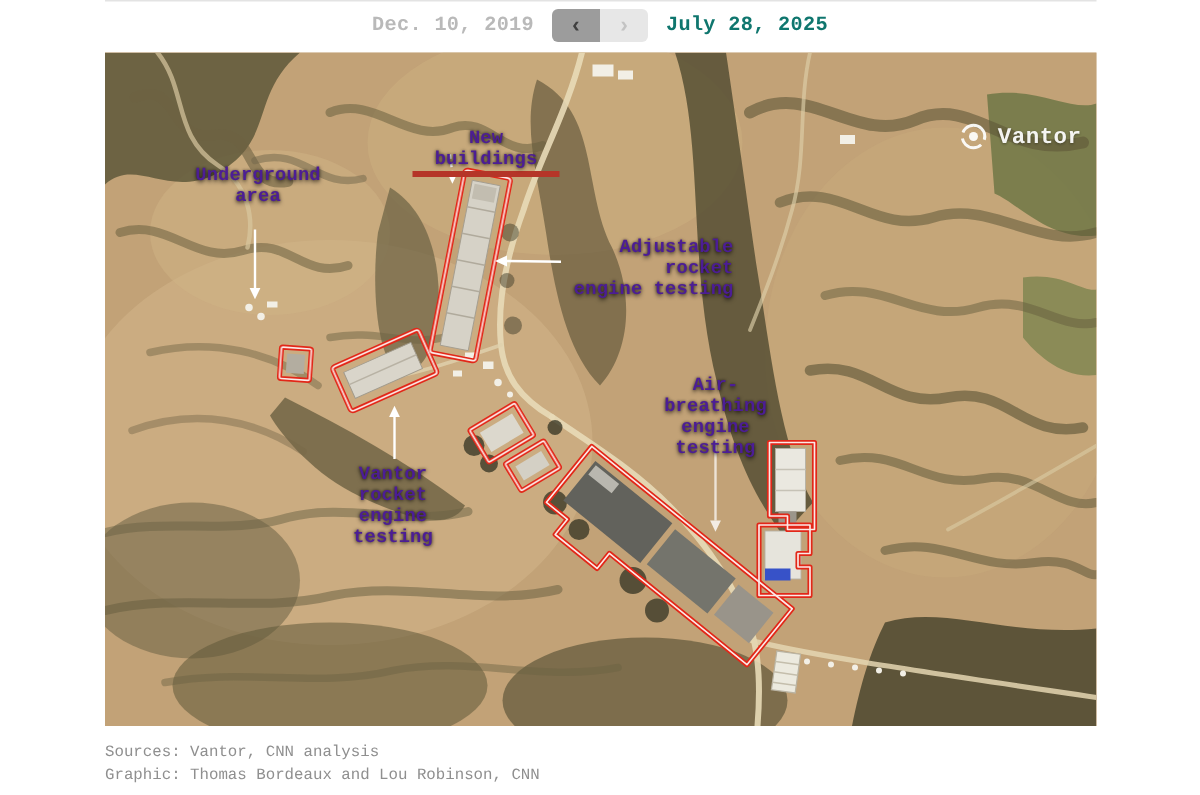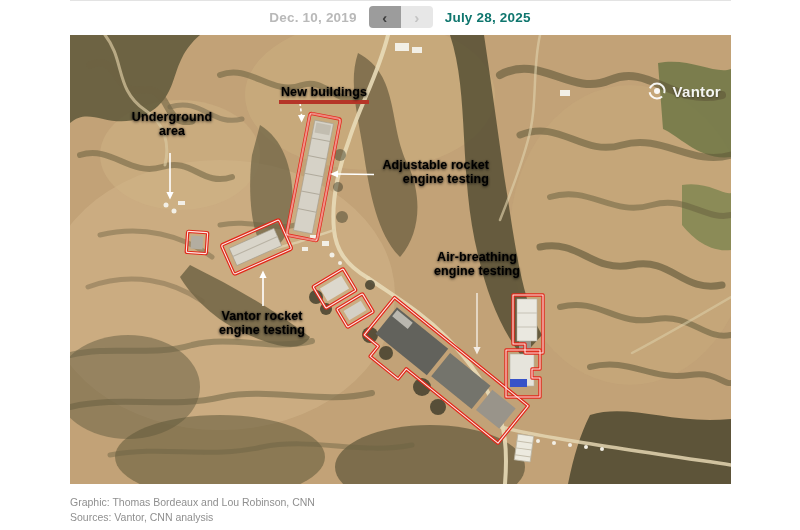--- a/index.html
+++ b/index.html
@@ -1,36 +1,36 @@
 <!DOCTYPE html>
 <html><head>
 <meta charset="utf-8">
 <style>
   html,body{margin:0;padding:0;background:#fff;}
   #page{position:relative;width:800px;height:530px;background:#ffffff;overflow:hidden;
-        font-family:Liberation Sans, sans-serif;border-radius:28px;}
+        font-family:Liberation Mono, monospace;border-radius:28px;}
   #top-rule{position:absolute;left:70px;top:0;width:661px;height:1px;background:#e3e3e3;}
 
   
   #header{position:absolute;left:0;top:4px;width:800px;height:26px;display:flex;
           align-items:center;justify-content:center;gap:12px;}
   .date-label{font-size:13.5px;font-weight:bold;letter-spacing:.2px;}
   .date-prev{color:#b9b9b9;}
   .date-current{color:#0f766e;}
   #pill{display:flex;width:64px;height:22px;border-radius:4px;overflow:hidden;}
   .pill-btn{flex:1;display:flex;align-items:center;justify-content:center;
             font-size:15px;font-weight:bold;line-height:1;cursor:pointer;user-select:none;}
   .pill-prev{background:#9c9c9c;color:#3f3f3f;}
   .pill-next{background:#e7e7e7;color:#c3c3c3;}
 
   
   #map{position:absolute;left:70px;top:35px;width:661px;height:449px;overflow:hidden;background:#c2a277;}
   #map svg{display:block;}
 
-  .label{position:absolute;color:#000000;font-size:12.5px;font-weight:bold;line-height:1.13;
+  .label{position:absolute;color:#4c1d95;font-size:12.5px;font-weight:bold;line-height:1.13;
          text-align:center;letter-spacing:.1px;
          text-shadow:0 1px 3px rgba(0,0,0,.65),0 0 2px rgba(0,0,0,.45);}
   .label .u-bar{display:inline-block;border-bottom:4px solid #b53528;padding:0 2px 1px 2px;}
 
   
   #watermark{position:absolute;right:10px;top:5px;display:flex;align-items:center;gap:6px;
              color:#fff;opacity:.92;font-size:15px;font-weight:bold;letter-spacing:.3px;
              text-shadow:0 1px 2px rgba(0,0,0,.4);margin-top:41px;}
 
   
@@ -253,16 +253,16 @@
     <div id="watermark">
       <svg width="20" height="20" viewBox="0 0 20 20">
         <circle cx="10" cy="10" r="7.5" fill="none" stroke="#fff" stroke-width="2" stroke-dasharray="16 4 16 4" stroke-dashoffset="8" transform="rotate(-45 10 10)"></circle>
         <circle cx="10" cy="10" r="3" fill="#fff"></circle>
       </svg>
       <span>Vantor</span>
     </div>
   </div>
 
   <div id="footer">
+    <div>Sources: Vantor, CNN analysis</div>
     <div>Graphic: Thomas Bordeaux and Lou Robinson, CNN</div>
-    <div>Sources: Vantor, CNN analysis</div>
   </div>
 </div>
 
 </body></html>

